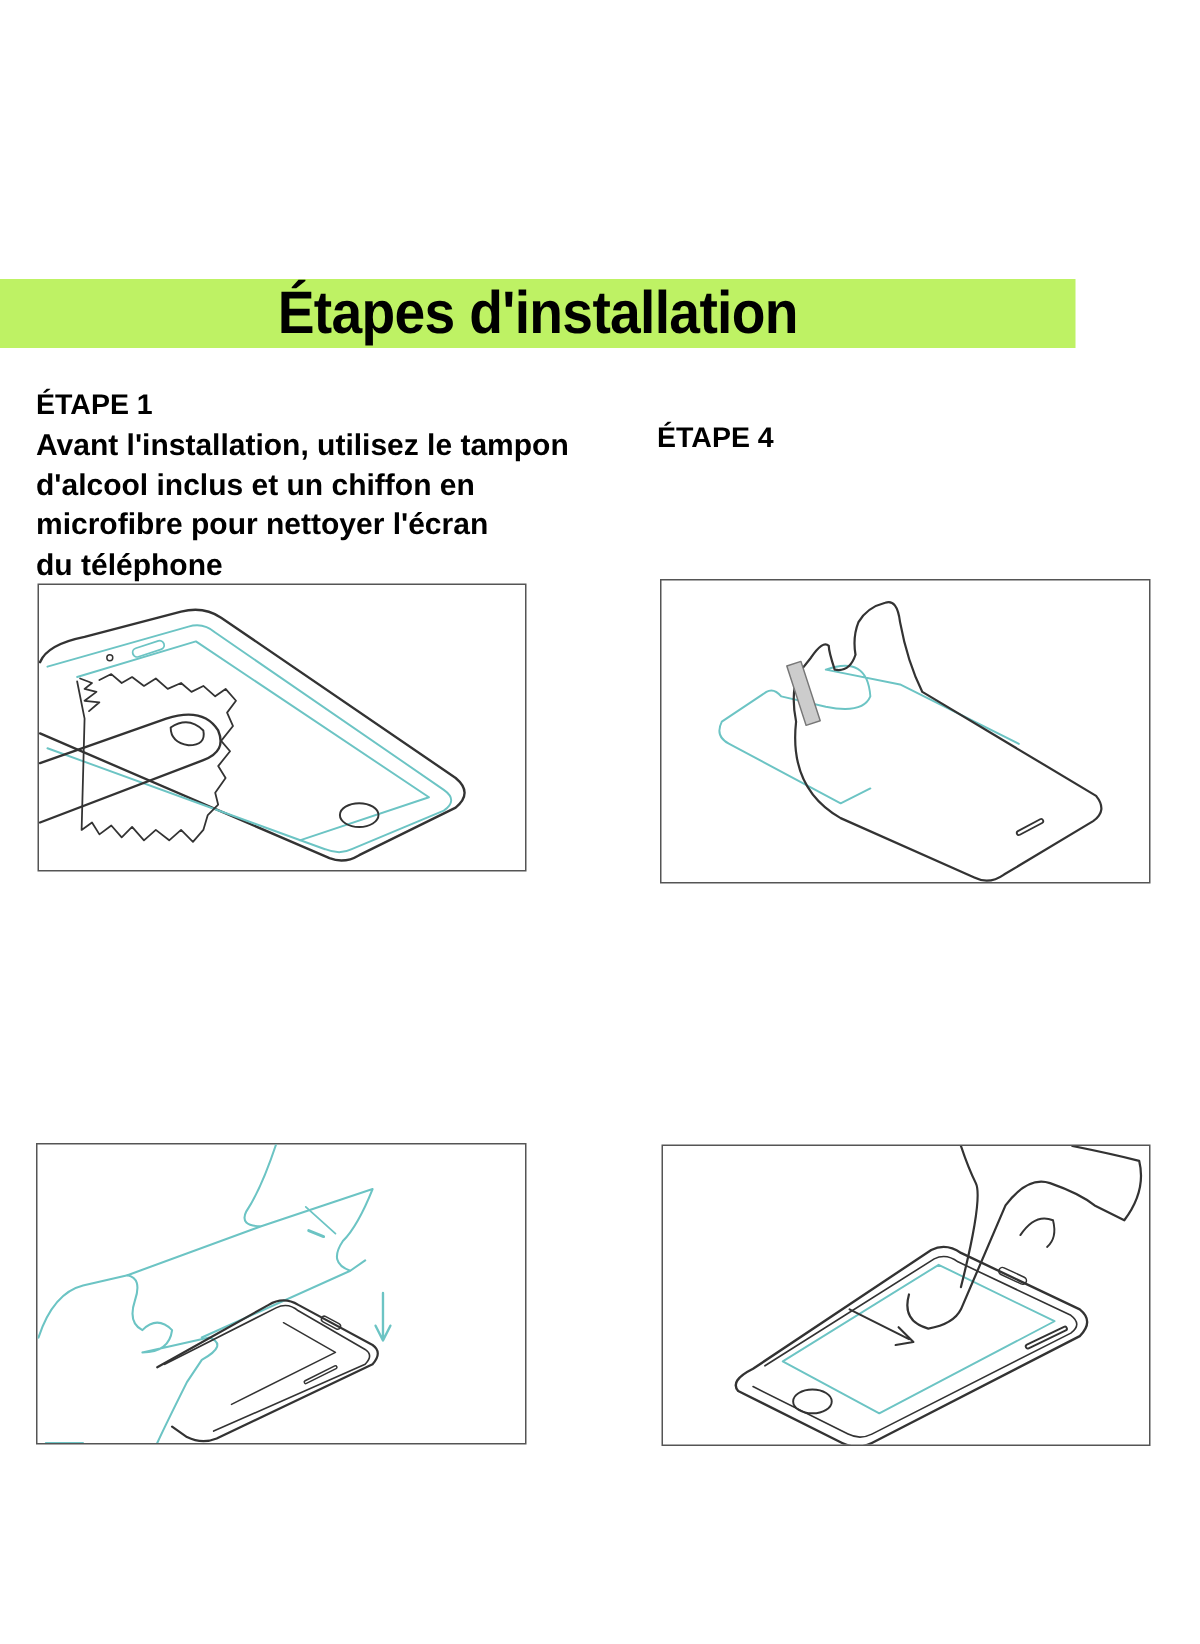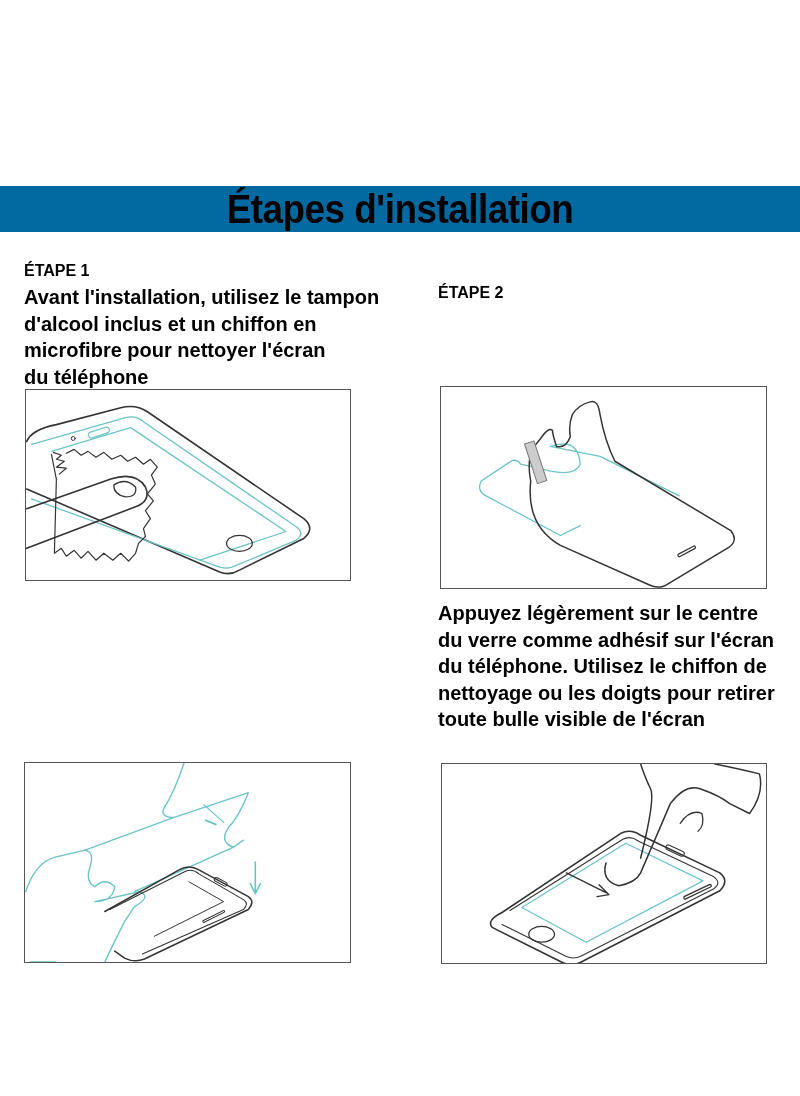--- a/index.html
+++ b/index.html
@@ -1,22 +1,22 @@
 <!DOCTYPE html>
 <html><head>
 <meta charset="utf-8">
 <style>
   html, body { margin: 0; padding: 0; }
   body { width: 800px; height: 1096px; background: #ffffff; position: relative; overflow: hidden;
          font-family: "Liberation Sans", sans-serif; color: #000; }
-  .banner { position: absolute; left: 0; top: 186px; width: 800px; height: 46px; background: #0369a1; }
+  .banner { position: absolute; left: 0; top: 186px; width: 717px; height: 46px; background: #bef264; }
   .banner h1 { margin: 0; text-align: center; font-size: 40px; line-height: 46px; font-weight: bold;
                letter-spacing: -0.5px; transform: scaleX(0.92); }
   .step { position: absolute; }
-  .step .label { font-size: 16px; font-weight: bold; line-height: 26px; }
+  .step .label { font-size: 19px; font-weight: bold; line-height: 26px; }
   .step .text { font-size: 20px; font-weight: bold; line-height: 26.5px; white-space: pre-line; }
   .box { position: absolute; border: 1.5px solid #555; background: #fff; box-sizing: border-box; }
   .box svg { width: 100%; height: 100%; display: block; }
 </style>
 </head>
 <body>
 
 <div class="banner">
   <h1>Étapes d'installation</h1>
 </div>
@@ -38,21 +38,21 @@
       <rect x="62" y="40" width="22" height="6" rx="3" transform="rotate(-18 73 43)" stroke="#6cc4c4" stroke-width="1.2"></rect>
       <circle cx="47" cy="49" r="2" stroke="#333" stroke-width="1"></circle>
       <path d="M27 63 L35 66 L30 70 L38 72 L30 78 L40 79 L33 85 M25 65 L30 90 L28 165 L35 160 L40 168 L48 162 L55 170 L62 163 L70 172 L78 165 L87 172 L95 165 L103 173 L110 165 L113 155 L120 148 L118 140 L125 130 L120 122 L128 112 L122 105 L130 95 L126 86 L132 78 L125 70 L118 75 L110 68 L102 72 L95 66 L86 70 L78 63 L70 68 L62 62 L55 66 L48 60 L40 64" stroke="#333" stroke-width="1.2"></path>
       <path d="M0 120 L85 90 Q110 82 120 98 Q126 112 110 118 L0 160" stroke="#333" stroke-width="1.6"></path>
       <path d="M88 96 Q100 88 110 98 Q112 108 100 108 Q88 106 88 96 Z" stroke="#333" stroke-width="1.3"></path>
     </g>
   </svg>
 </div>
 
 <div class="step" style="left:438px; top:280px; width:360px;">
-  <div class="label">ÉTAPE 2</div>
+  <div class="label">ÉTAPE 4</div>
 </div>
 <div class="box" style="left:440px; top:386px; width:327px; height:203px;">
   <svg viewBox="0 0 327 203">
     <g fill="none" stroke-linecap="round" stroke-linejoin="round">
       <path d="M40 95 Q35 105 45 110 L120 150 L140 140 M40 95 L70 75 Q75 72 80 78 L110 85 Q135 90 140 78 Q138 50 110 60 L160 70 L240 110" stroke="#6cc4c4" stroke-width="1.3"></path>
       <path d="M90 95 Q85 140 120 160 L210 200 Q220 205 230 198 L290 162 Q300 155 292 145 L175 75 Q165 55 160 28 Q158 12 150 15 Q138 18 132 28 Q128 38 130 50 Q126 62 116 60 Q112 48 112 44 Q108 40 100 52 L92 62 Q86 75 90 95 Z" stroke="#333" stroke-width="1.5"></path>
       <rect x="90" y="55" width="10" height="42" transform="rotate(-18 95 76)" fill="#ccc" stroke="#777" stroke-width="1"></rect>
       <path d="M240 170 L255 162" stroke="#333" stroke-width="4"></path>
       <path d="M240 170 L255 162" stroke="#fff" stroke-width="1.6"></path>
     </g>
@@ -74,25 +74,20 @@
       <path d="M165 120 L200 140 L130 175" stroke="#333" stroke-width="1"></path>
       <rect x="190" y="118" width="14" height="4" rx="2" transform="rotate(28 197 120)" stroke="#333" stroke-width="1"></rect>
       <path d="M180 160 L200 150" stroke="#333" stroke-width="3"></path>
       <path d="M180 160 L200 150" stroke="#fff" stroke-width="1"></path>
       <path d="M30 201 L5 201" stroke="#6cc4c4" stroke-width="1.4"></path>
     </g>
   </svg>
 </div>
 
 <div class="step" style="left:438px; top:600px; width:360px;">
-  <div class="text">Appuyez légèrement sur le centre
-du verre comme adhésif sur l'écran
-du téléphone. Utilisez le chiffon de
-nettoyage ou les doigts pour retirer
-toute bulle visible de l'écran</div>
 </div>
 <div class="box" style="left:441px; top:763px; width:326px; height:201px;">
   <svg viewBox="0 0 326 201">
     <g fill="none" stroke-linecap="round" stroke-linejoin="round">
       <path d="M60 150 L180 70 Q190 65 200 72 L280 110 Q290 118 280 128 L140 200 Q130 205 120 200 L50 165 Q44 158 60 150 Z" stroke="#333" stroke-width="1.6"></path>
       <path d="M68 148 L182 76 Q190 72 198 78 L274 114 Q282 120 274 126 L140 194 Q132 198 124 194 L60 162" stroke="#333" stroke-width="1.1"></path>
       <path d="M80 145 L185 80 L263 118 L145 180 Z" stroke="#6cc4c4" stroke-width="1.3"></path>
       <ellipse cx="100" cy="172" rx="13" ry="8" stroke="#333" stroke-width="1.3"></ellipse>
       <rect x="225" y="85" width="20" height="5" rx="2.5" transform="rotate(25 235 87)" stroke="#333" stroke-width="1"></rect>
       <path d="M245 135 L270 123" stroke="#333" stroke-width="4"></path>

